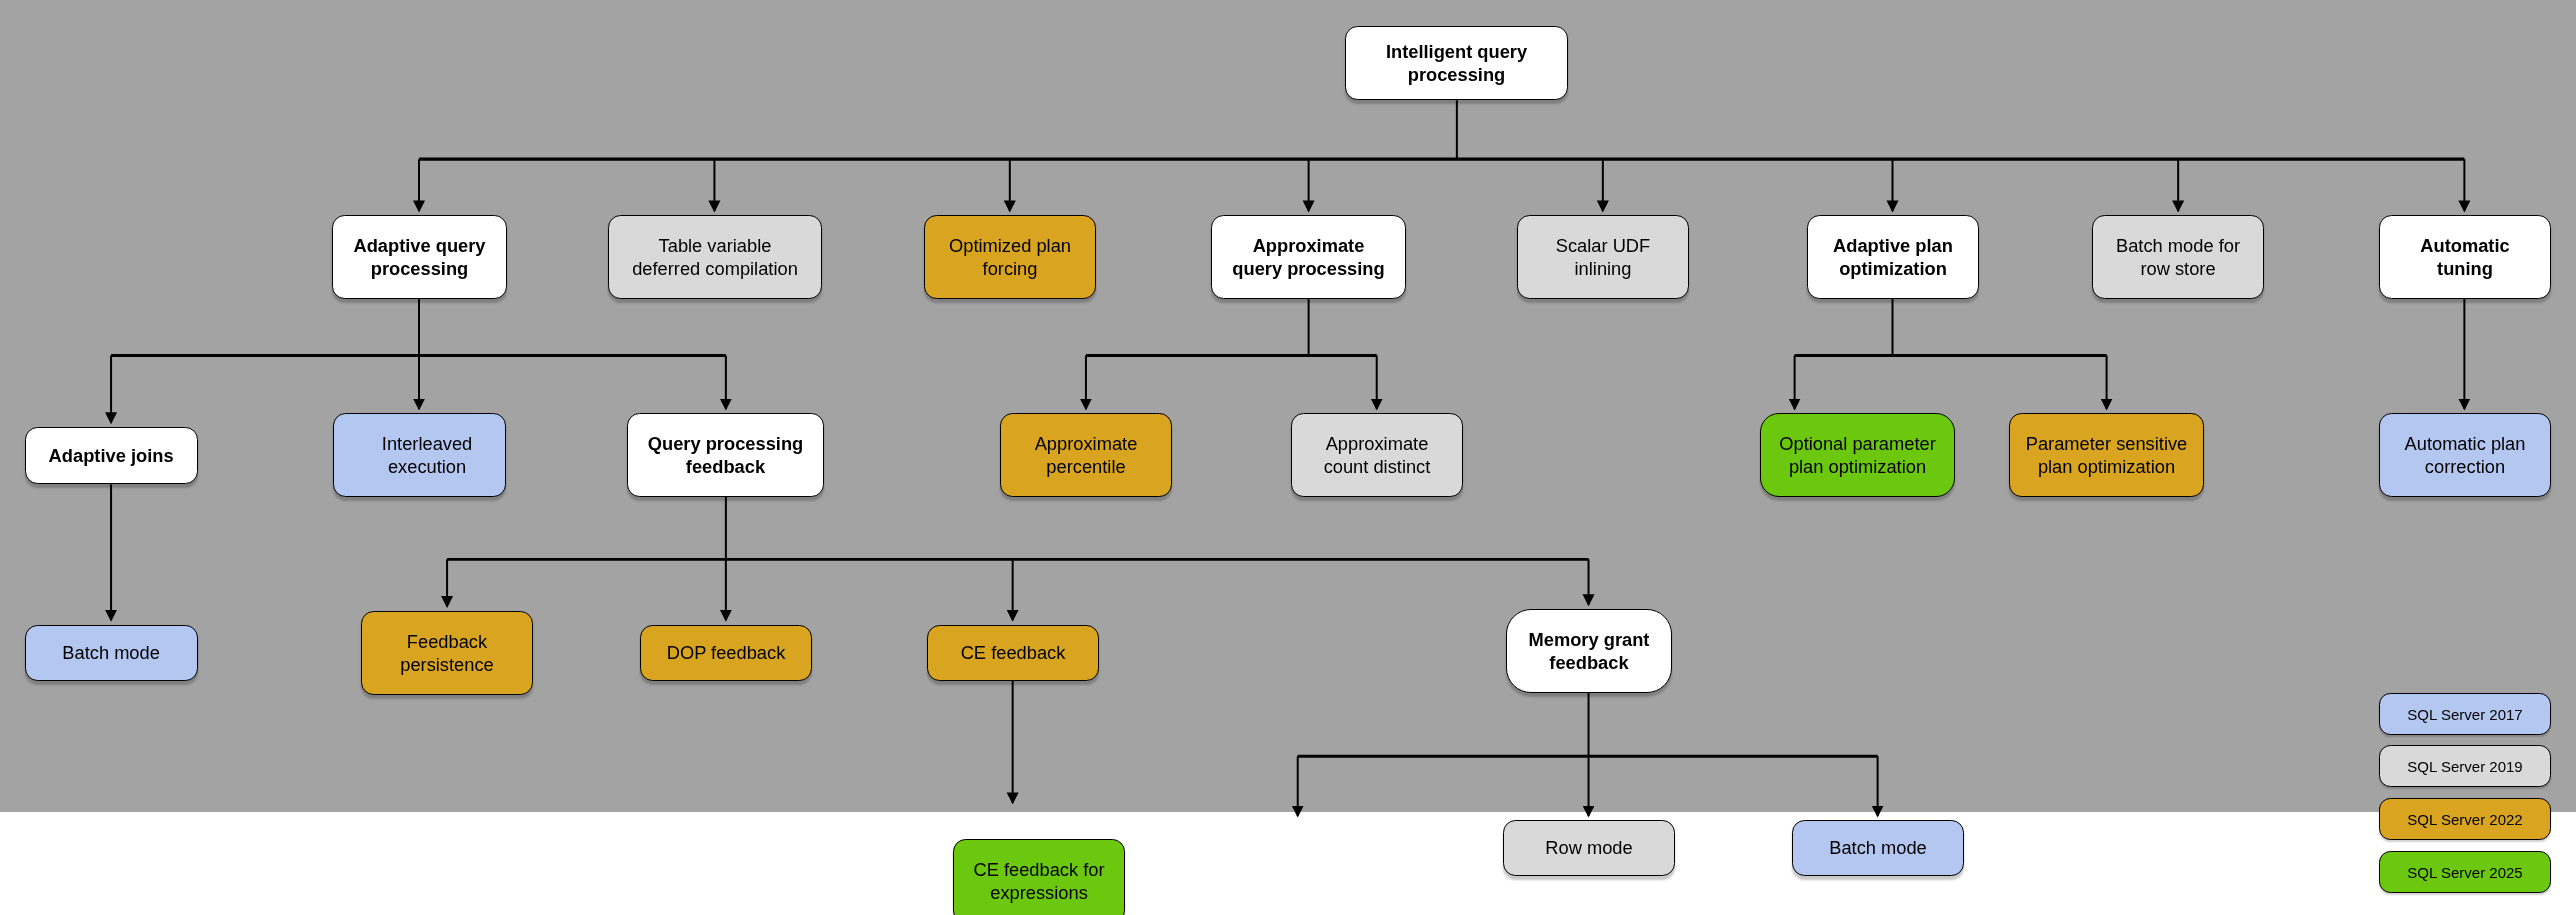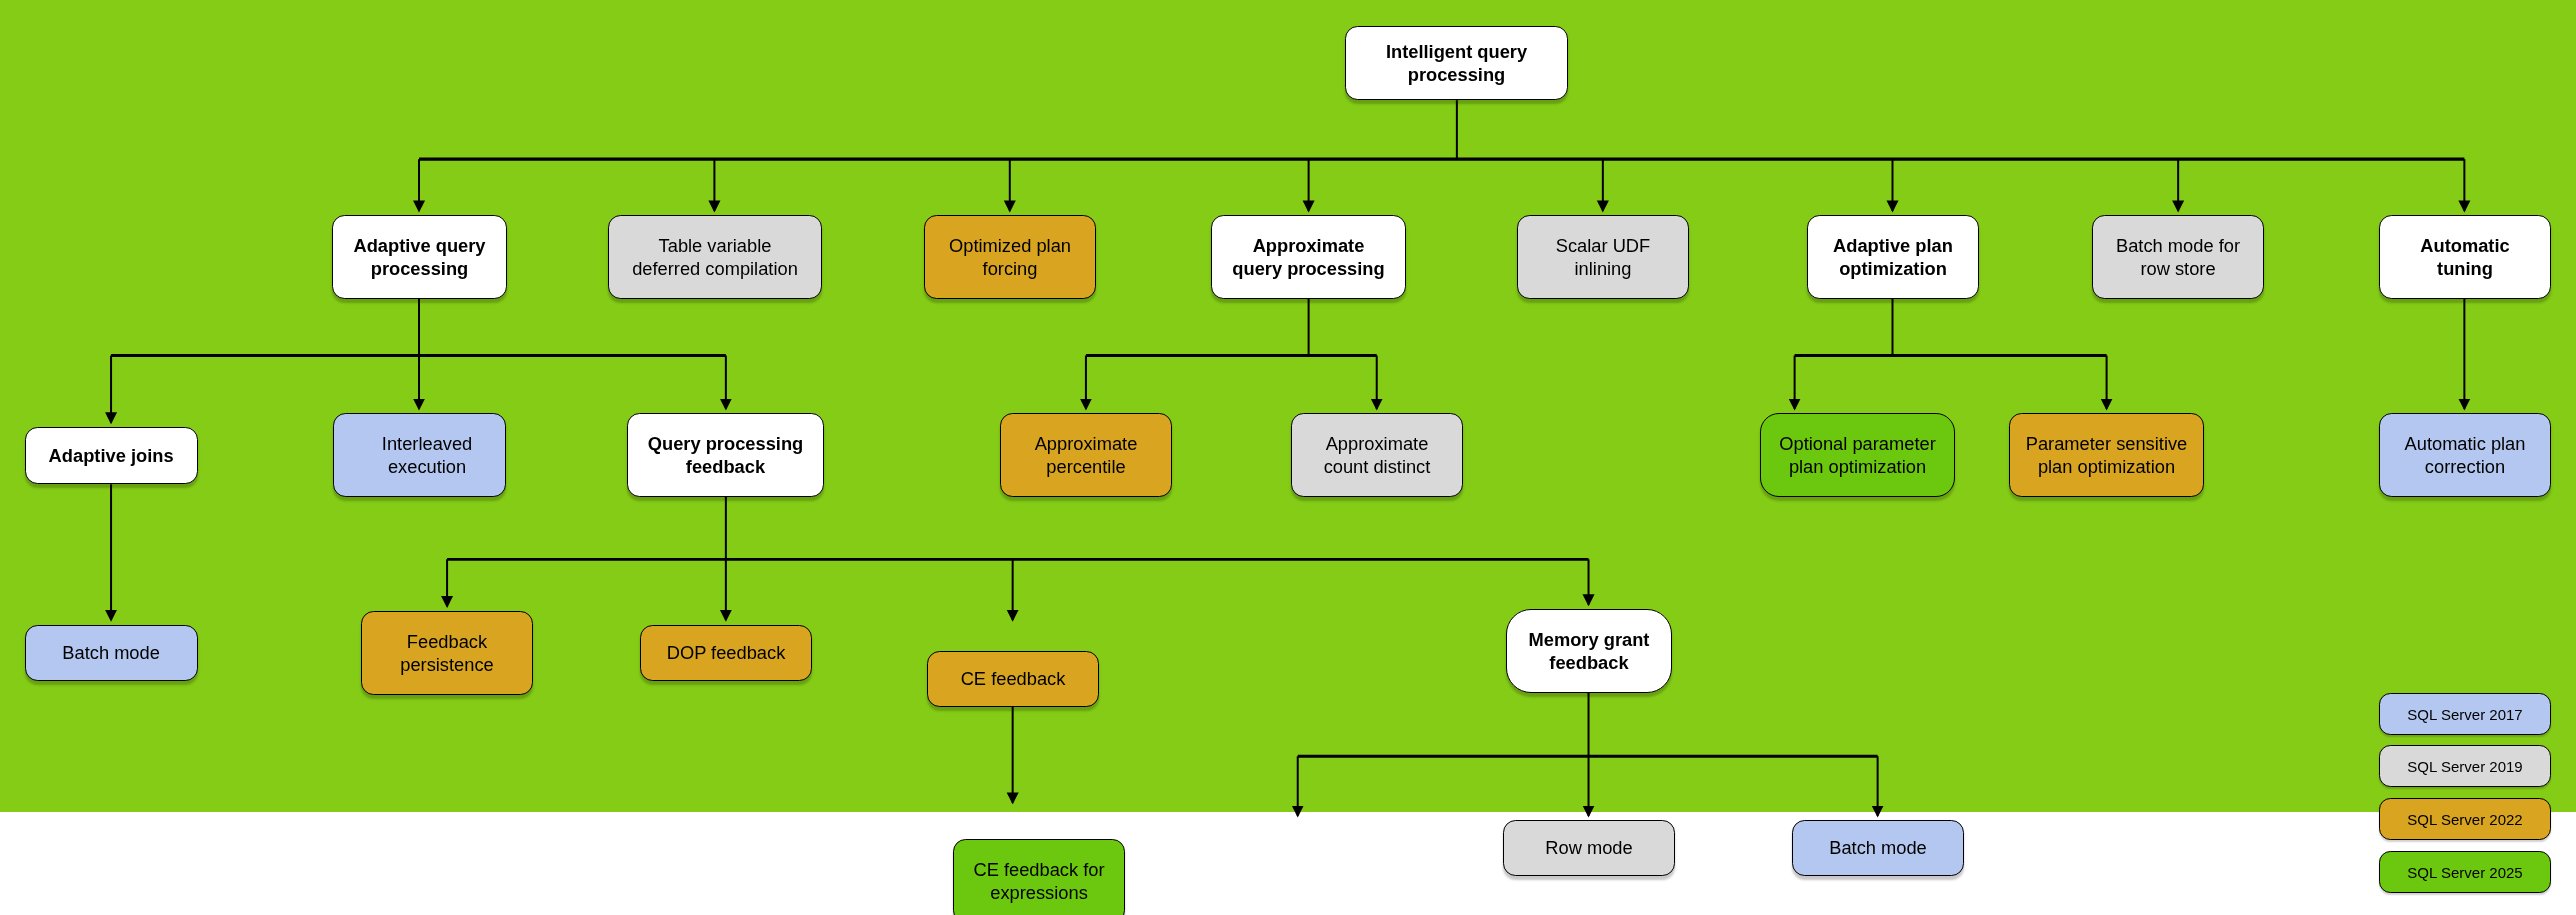--- a/index.html
+++ b/index.html
@@ -1,17 +1,17 @@
 <!DOCTYPE html>
 <html style="font-size:9.2px"><head>
 <meta charset="utf-8">
 <style>
   html,body{margin:0;padding:0;background:#ffffff;}
   body{width:2576px;height:916px;overflow:hidden;font-family:"Liberation Sans","DejaVu Sans",sans-serif;}
-  #canvas{position:relative;width:2576px;height:812px;background:#84cc16;text-decoration:underline;}
+  #canvas{position:relative;width:2576px;height:812px;background:#a3a3a3;text-decoration:underline;}
   #wires{position:absolute;left:0;top:0;width:2576px;height:916px;}
   .node{
     position:absolute;box-sizing:border-box;
     display:flex;align-items:center;justify-content:center;
     text-align:center;color:#000;background:#fff;
     border:1.7px solid #000;border-radius:12.6px;
     box-shadow:0 3.4px 2.3px rgba(0,0,0,0.22);
     font-size:18.3px;line-height:1.28;padding:2.3px 6.9px;
   }
   .node .lbl{white-space:pre-line;}
@@ -156,21 +156,21 @@
   <div class="node" style="left: 24.6px; top: 625px; width: 173px; height: 56px; background: rgb(180, 199, 240); font-weight: 400;">
       <span class="lbl">Batch mode</span>
     </div>
   <div class="node" style="left: 361px; top: 611px; width: 172px; height: 84px; background: rgb(217, 165, 33); font-weight: 400;">
       <span class="lbl">Feedback
 persistence</span>
     </div>
   <div class="node" style="left: 640px; top: 625px; width: 172px; height: 56px; background: rgb(217, 165, 33); font-weight: 400;">
       <span class="lbl">DOP feedback</span>
     </div>
-  <div class="node" style="left: 927px; top: 625px; width: 172px; height: 56px; background: rgb(217, 165, 33); font-weight: 400; margin-top: 26px;">
+  <div class="node" style="left: 927px; top: 625px; width: 172px; height: 56px; background: rgb(217, 165, 33); font-weight: 400;">
       <span class="lbl">CE feedback</span>
     </div>
   <div class="node" style="left: 1506px; top: 609px; width: 166px; height: 84px; background: rgb(255, 255, 255); font-weight: 700; border-radius: 25px;">
       <span class="lbl">Memory grant
 feedback</span>
     </div>
 
   <div class="node" style="left: 953px; top: 807px; width: 172px; height: 84px; background: rgb(108, 200, 15); font-weight: 400; margin-top: 32px;">
       <span class="lbl">CE feedback for
 expressions</span>

